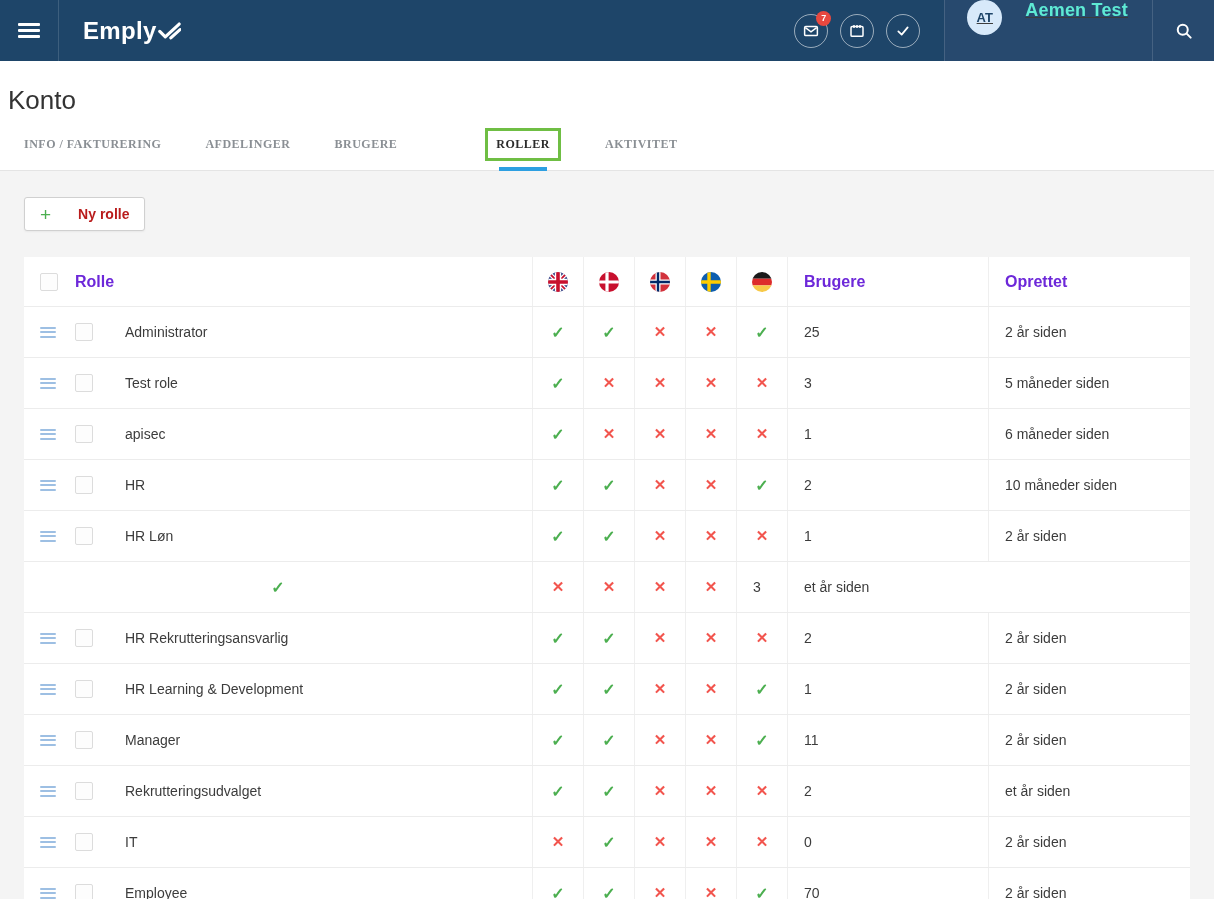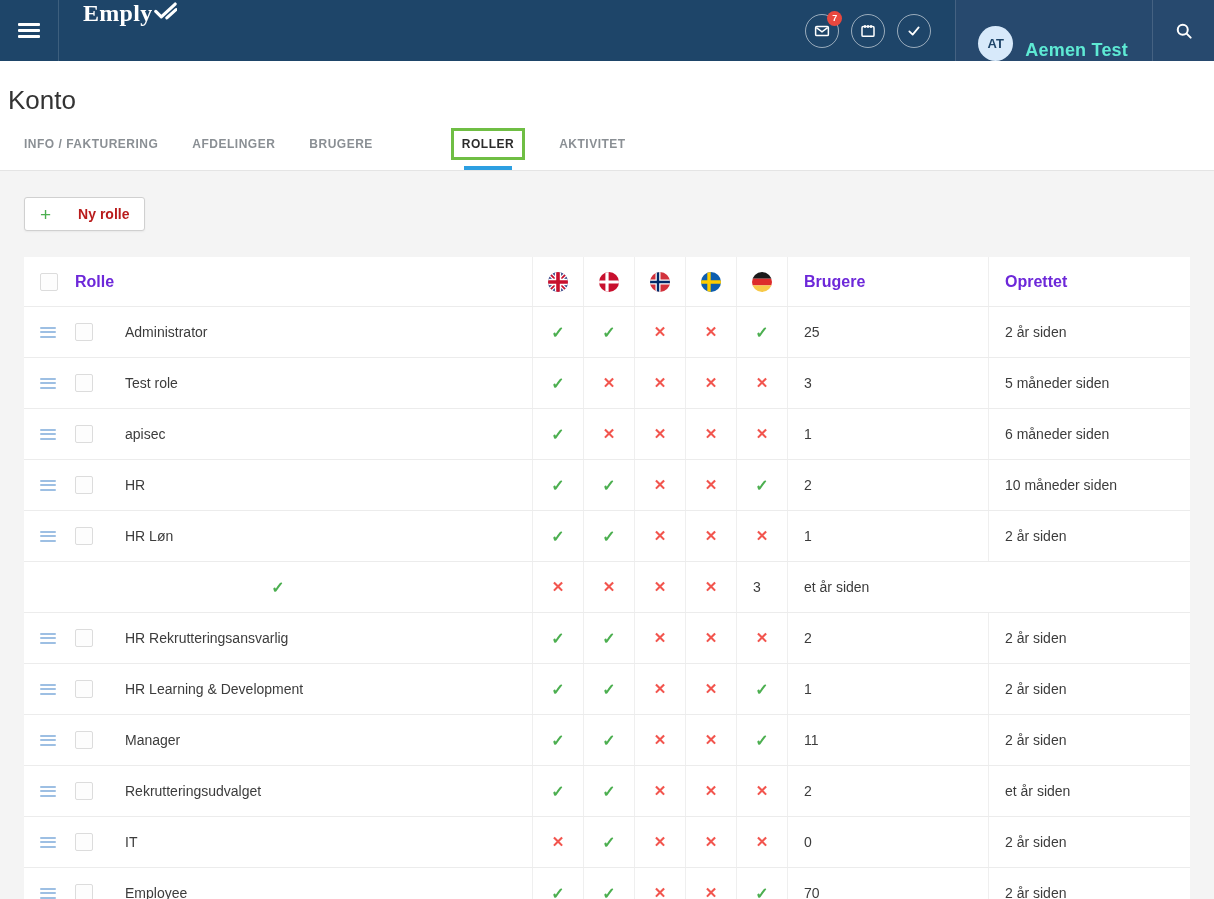--- a/index.html
+++ b/index.html
@@ -5,45 +5,45 @@
   * { margin:0; padding:0; box-sizing:border-box; }
   html,body { width:1214px; height:899px; overflow:hidden; background:#f4f4f4;
     font-family:"Liberation Sans", sans-serif; color:#3c3c3c; }
 
   
   .topbar { height:61px; background:#1e4569; display:flex; align-items:stretch; }
   .burger-wrap { width:59px; display:flex; align-items:center; justify-content:center;
     border-right:1px solid rgba(255,255,255,0.14); cursor:pointer; }
   .burger { width:22px; }
   .burger span { display:block; height:2.6px; background:#fff; border-radius:1px; margin:3.6px 0; }
-  .logo { display:flex; gap:0; padding-left:24px; cursor:pointer;font-family:Liberation Serif, serif; }
+  .logo { display:flex; align-items:center; gap:0; padding-left:24px; cursor:pointer; }
   .logo .word { color:#fff; font-size:24px; font-weight:700; letter-spacing:0.3px; }
   .top-spacer { flex:1; }
   .circle-icons { display:flex; align-items:center; gap:12px; padding-right:24px; }
   .circle-btn { position:relative; width:34px; height:34px; border-radius:50%;
     border:1.6px solid rgba(255,255,255,0.55); display:flex; align-items:center;
     justify-content:center; cursor:pointer; background:transparent; }
   .badge { position:absolute; top:-4px; right:-4px; width:15px; height:15px; border-radius:50%;
     background:#e8483f; color:#fff; font-size:9px; font-weight:700; display:flex;
     align-items:center; justify-content:center; }
   .right-zone { display:flex; align-items:stretch; background:#27496e;
     border-left:1px solid rgba(255,255,255,0.14); }
-  .user-chip { display:flex; align-items:flex-end; gap:12px; padding:0 24px 0 22px; cursor:pointer; }
+  .user-chip { display:flex; align-items:flex-start; gap:23px; padding:0 24px 0 22px; cursor:pointer;text-decoration:underline; }
   .avatar { width:35px; height:35px; border-radius:50%; background:#d7e9fa; color:#1e4569;
     font-size:13px; font-weight:700; display:flex; align-items:center; justify-content:center; }
   .user-name { color:#5eead4; font-size:18px; font-weight:700; letter-spacing:0.2px; }
   .search-zone { width:62px; display:flex; align-items:center; justify-content:center;
     border-left:1px solid rgba(255,255,255,0.14); cursor:pointer; }
 
   
   .page-head { background:#fff; height:110px; padding-left:8px; position:relative;
     border-bottom:1px solid #e4e4e4; }
   .page-title { font-size:26px; font-weight:400; color:#333; padding-top:24px; }
   .tabs { position:absolute; left:24px; right:0; bottom:0; height:52px;
-    display:flex; align-items:center; gap:34px; }
+    display:flex; align-items:center; gap:44px;font-family:Liberation Serif, serif; }
   .tab { font-size:12px; font-weight:700; letter-spacing:0.5px; color:#8a8f94;
     cursor:pointer; white-space:nowrap; }
   .tab-active-wrap { position:relative; border:3px solid #6fbe44; padding:6px 8px;
     display:flex; align-items:center; justify-content:center;margin-left:44px; }
   .tab-active-wrap .tab { color:#2b2b2b; }
   .tab-underline { position:absolute; left:50%; transform:translateX(-50%); bottom:-13px;
     width:48px; height:4px; background:#2d9fe1; }
 
   
   .content { padding:26px 24px 0 24px; }

